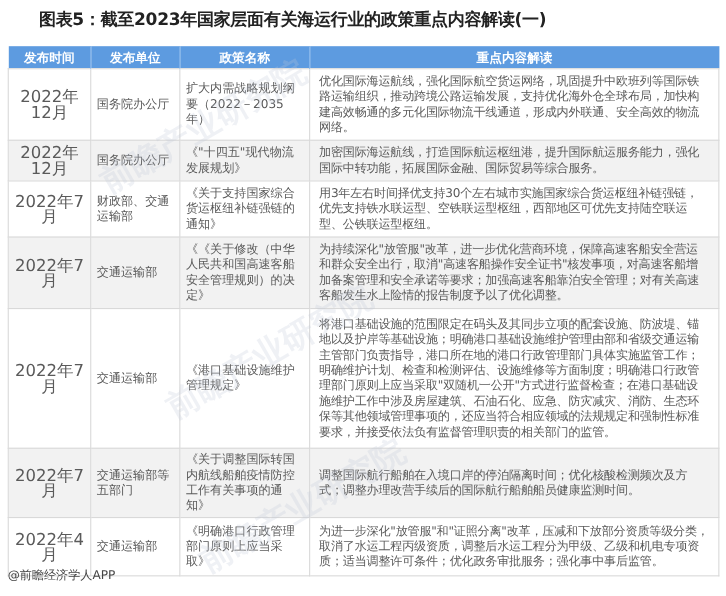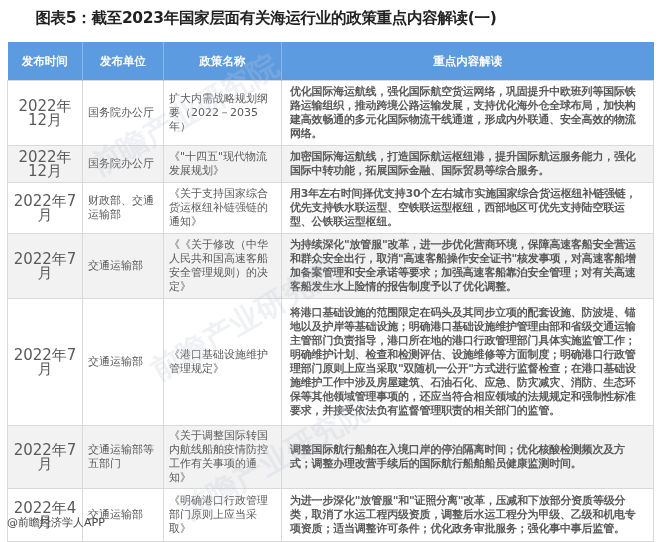--- a/index.html
+++ b/index.html
@@ -13,30 +13,30 @@
     position: absolute; top: 42px; left: 7px; width: 646px;
     border-collapse: collapse; table-layout: fixed;
     font-size: 11px; line-height: 14px;
   }
   table.policy col.c1 { width: 75px; }
   table.policy col.c2 { width: 81px; }
   table.policy col.c3 { width: 118px; }
   table.policy col.c4 { width: 372px; }
   table.policy th {
     background: #5d9be0; color: #ffffff; font-weight: bold; font-size: 11.5px;
-    height: 38px; text-align: center; vertical-align: middle;
+    height: 20px; text-align: center; vertical-align: middle;
     border-right: 1px solid #8ab8ec;
   }
   table.policy th:last-child { border-right: none; }
   table.policy td {
     border: 1px solid #d9d9d9; padding: 3px 5px; vertical-align: middle;
     color: #5a5a5a;
   }
   table.policy td.date { text-align: center; padding: 0 3px; font-size: 15px; }
-  table.policy td.content { padding: 4px 8px; letter-spacing: -0.2px; font-weight: bold; }
+  table.policy td.content { padding: 4px 8px; letter-spacing: -0.2px; }
   table.policy tr.odd td { background: #ffffff; }
   table.policy tr.even td { background: #f2f2f2; }
   .footer {
     position: absolute; top: 515px; left: 7px; width: 646px;
     font-size: 11px; color: #444; display: flex; justify-content: space-between;
   }
   .watermark {
     position: absolute; color: rgba(190, 200, 215, 0.25); font-size: 30px; font-weight: bold;
     transform: rotate(-30deg); pointer-events: none; white-space: nowrap;
   }

